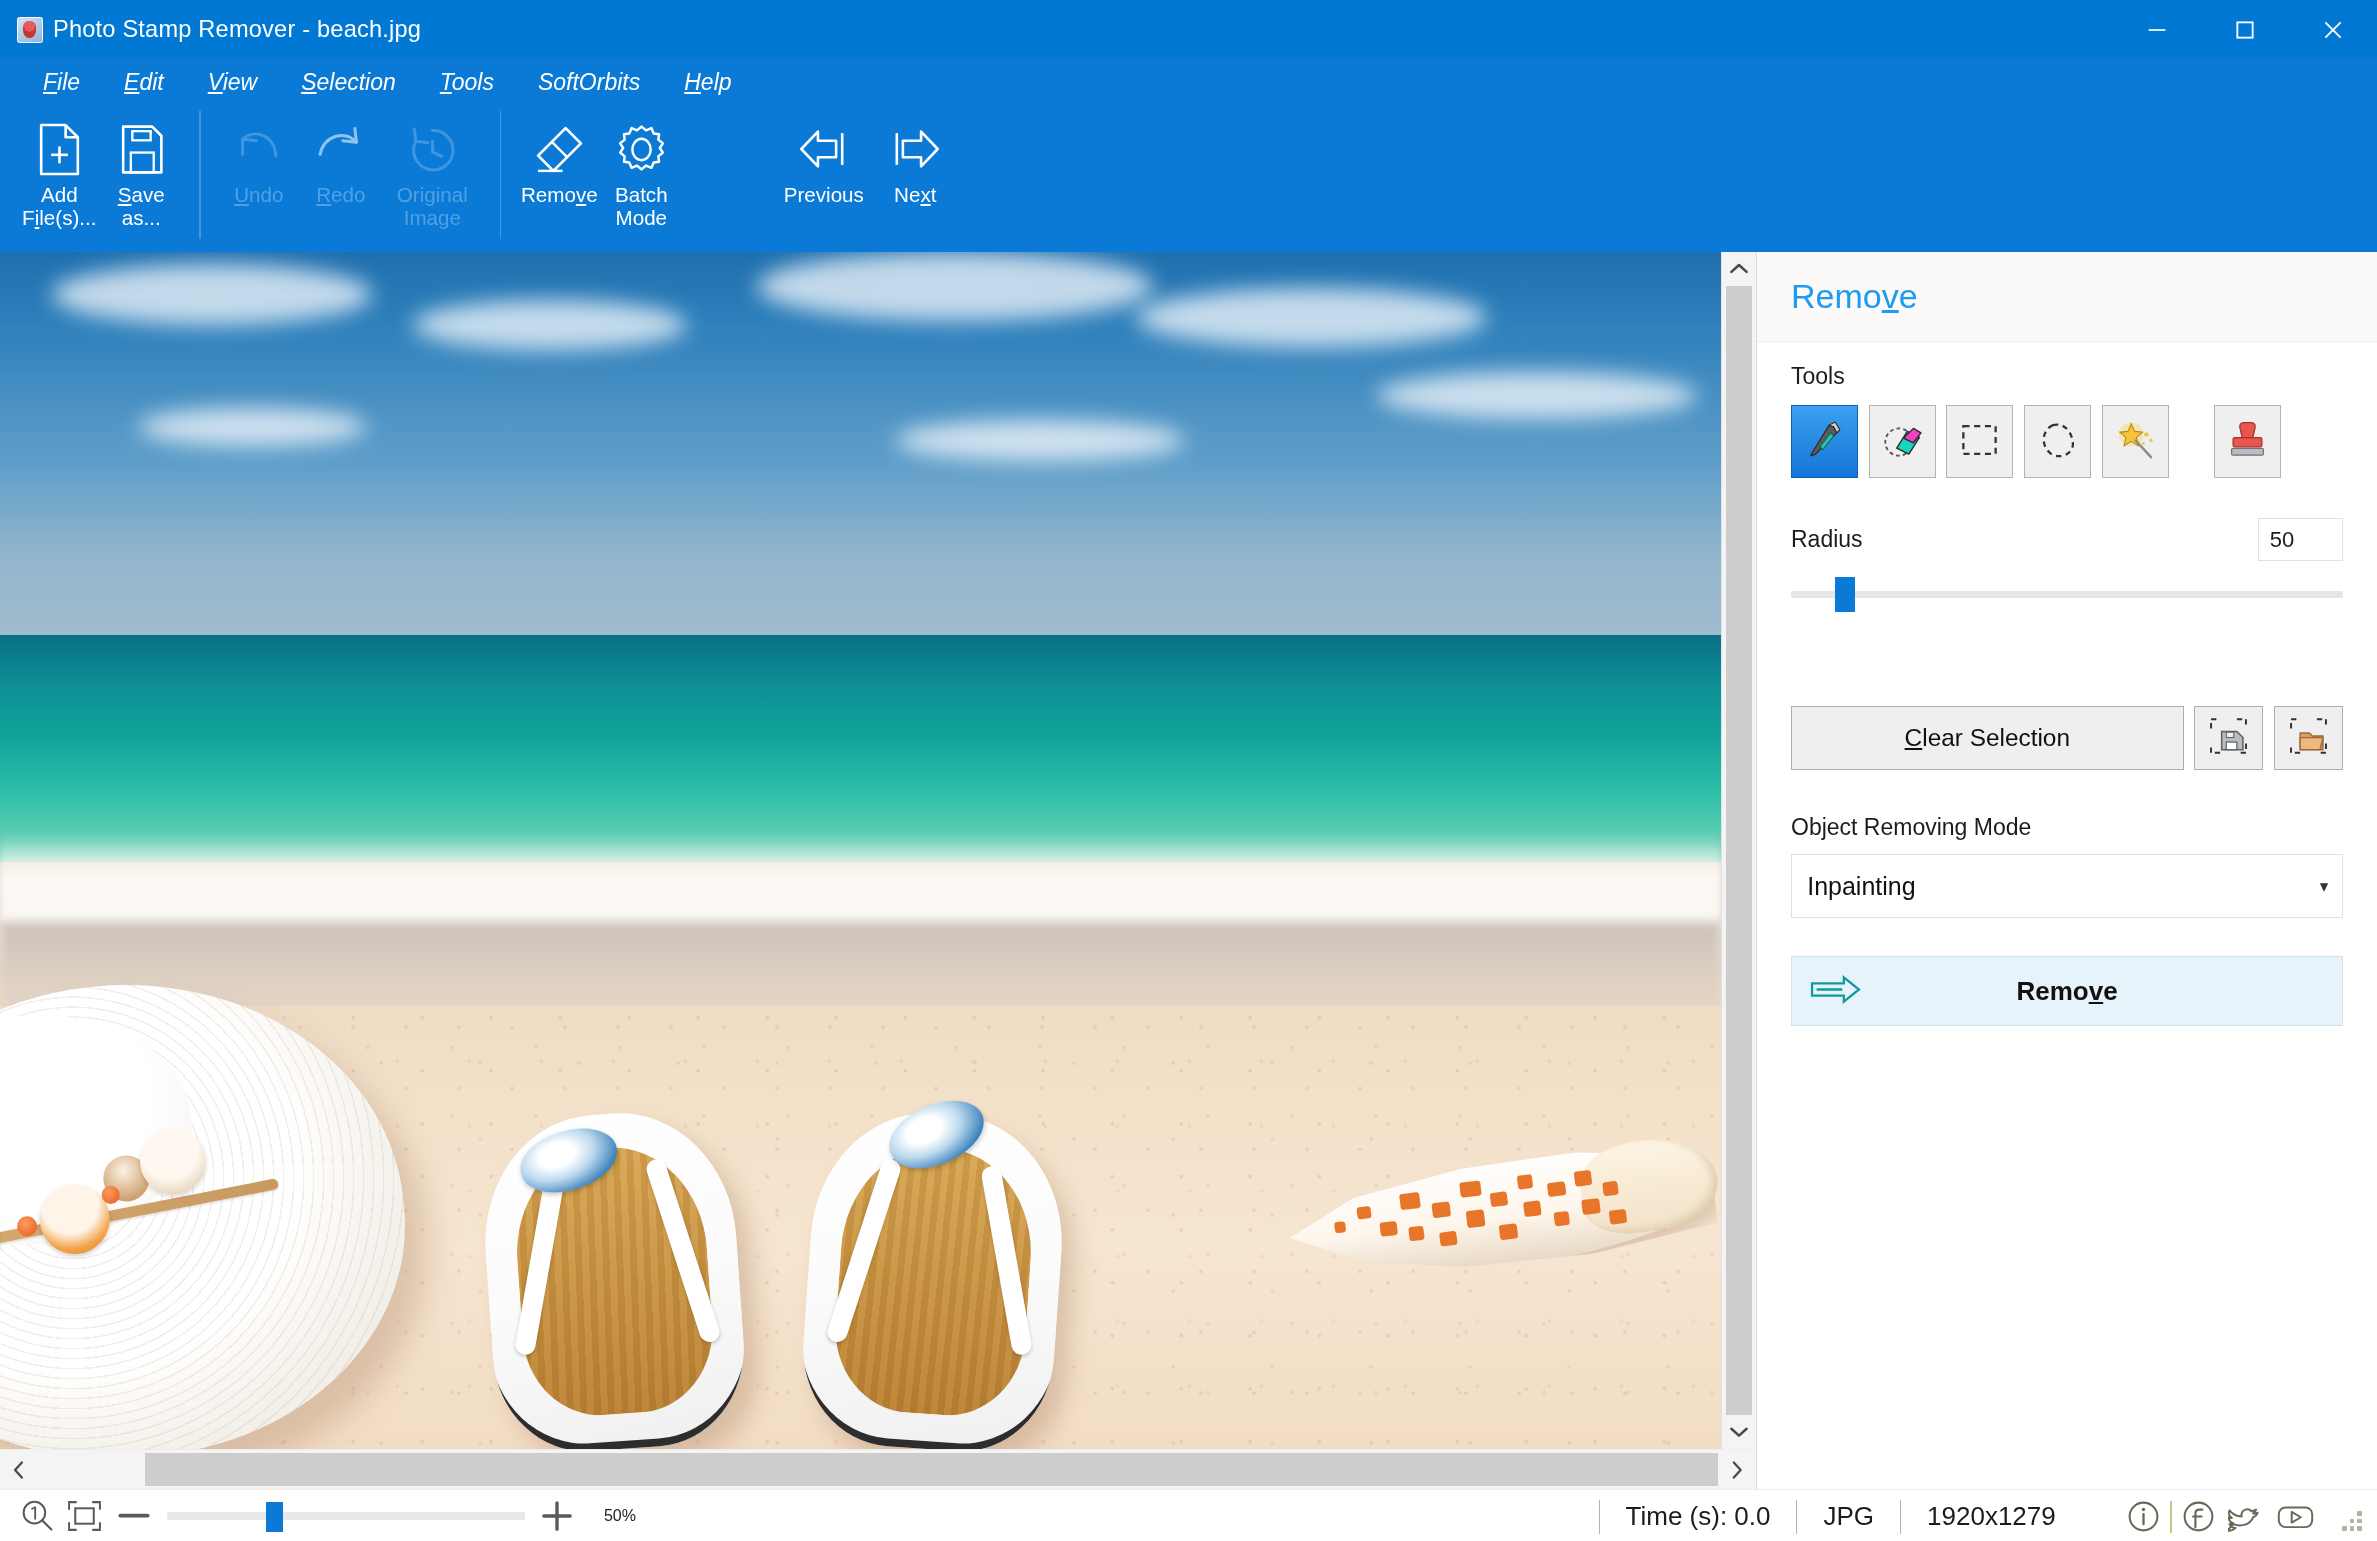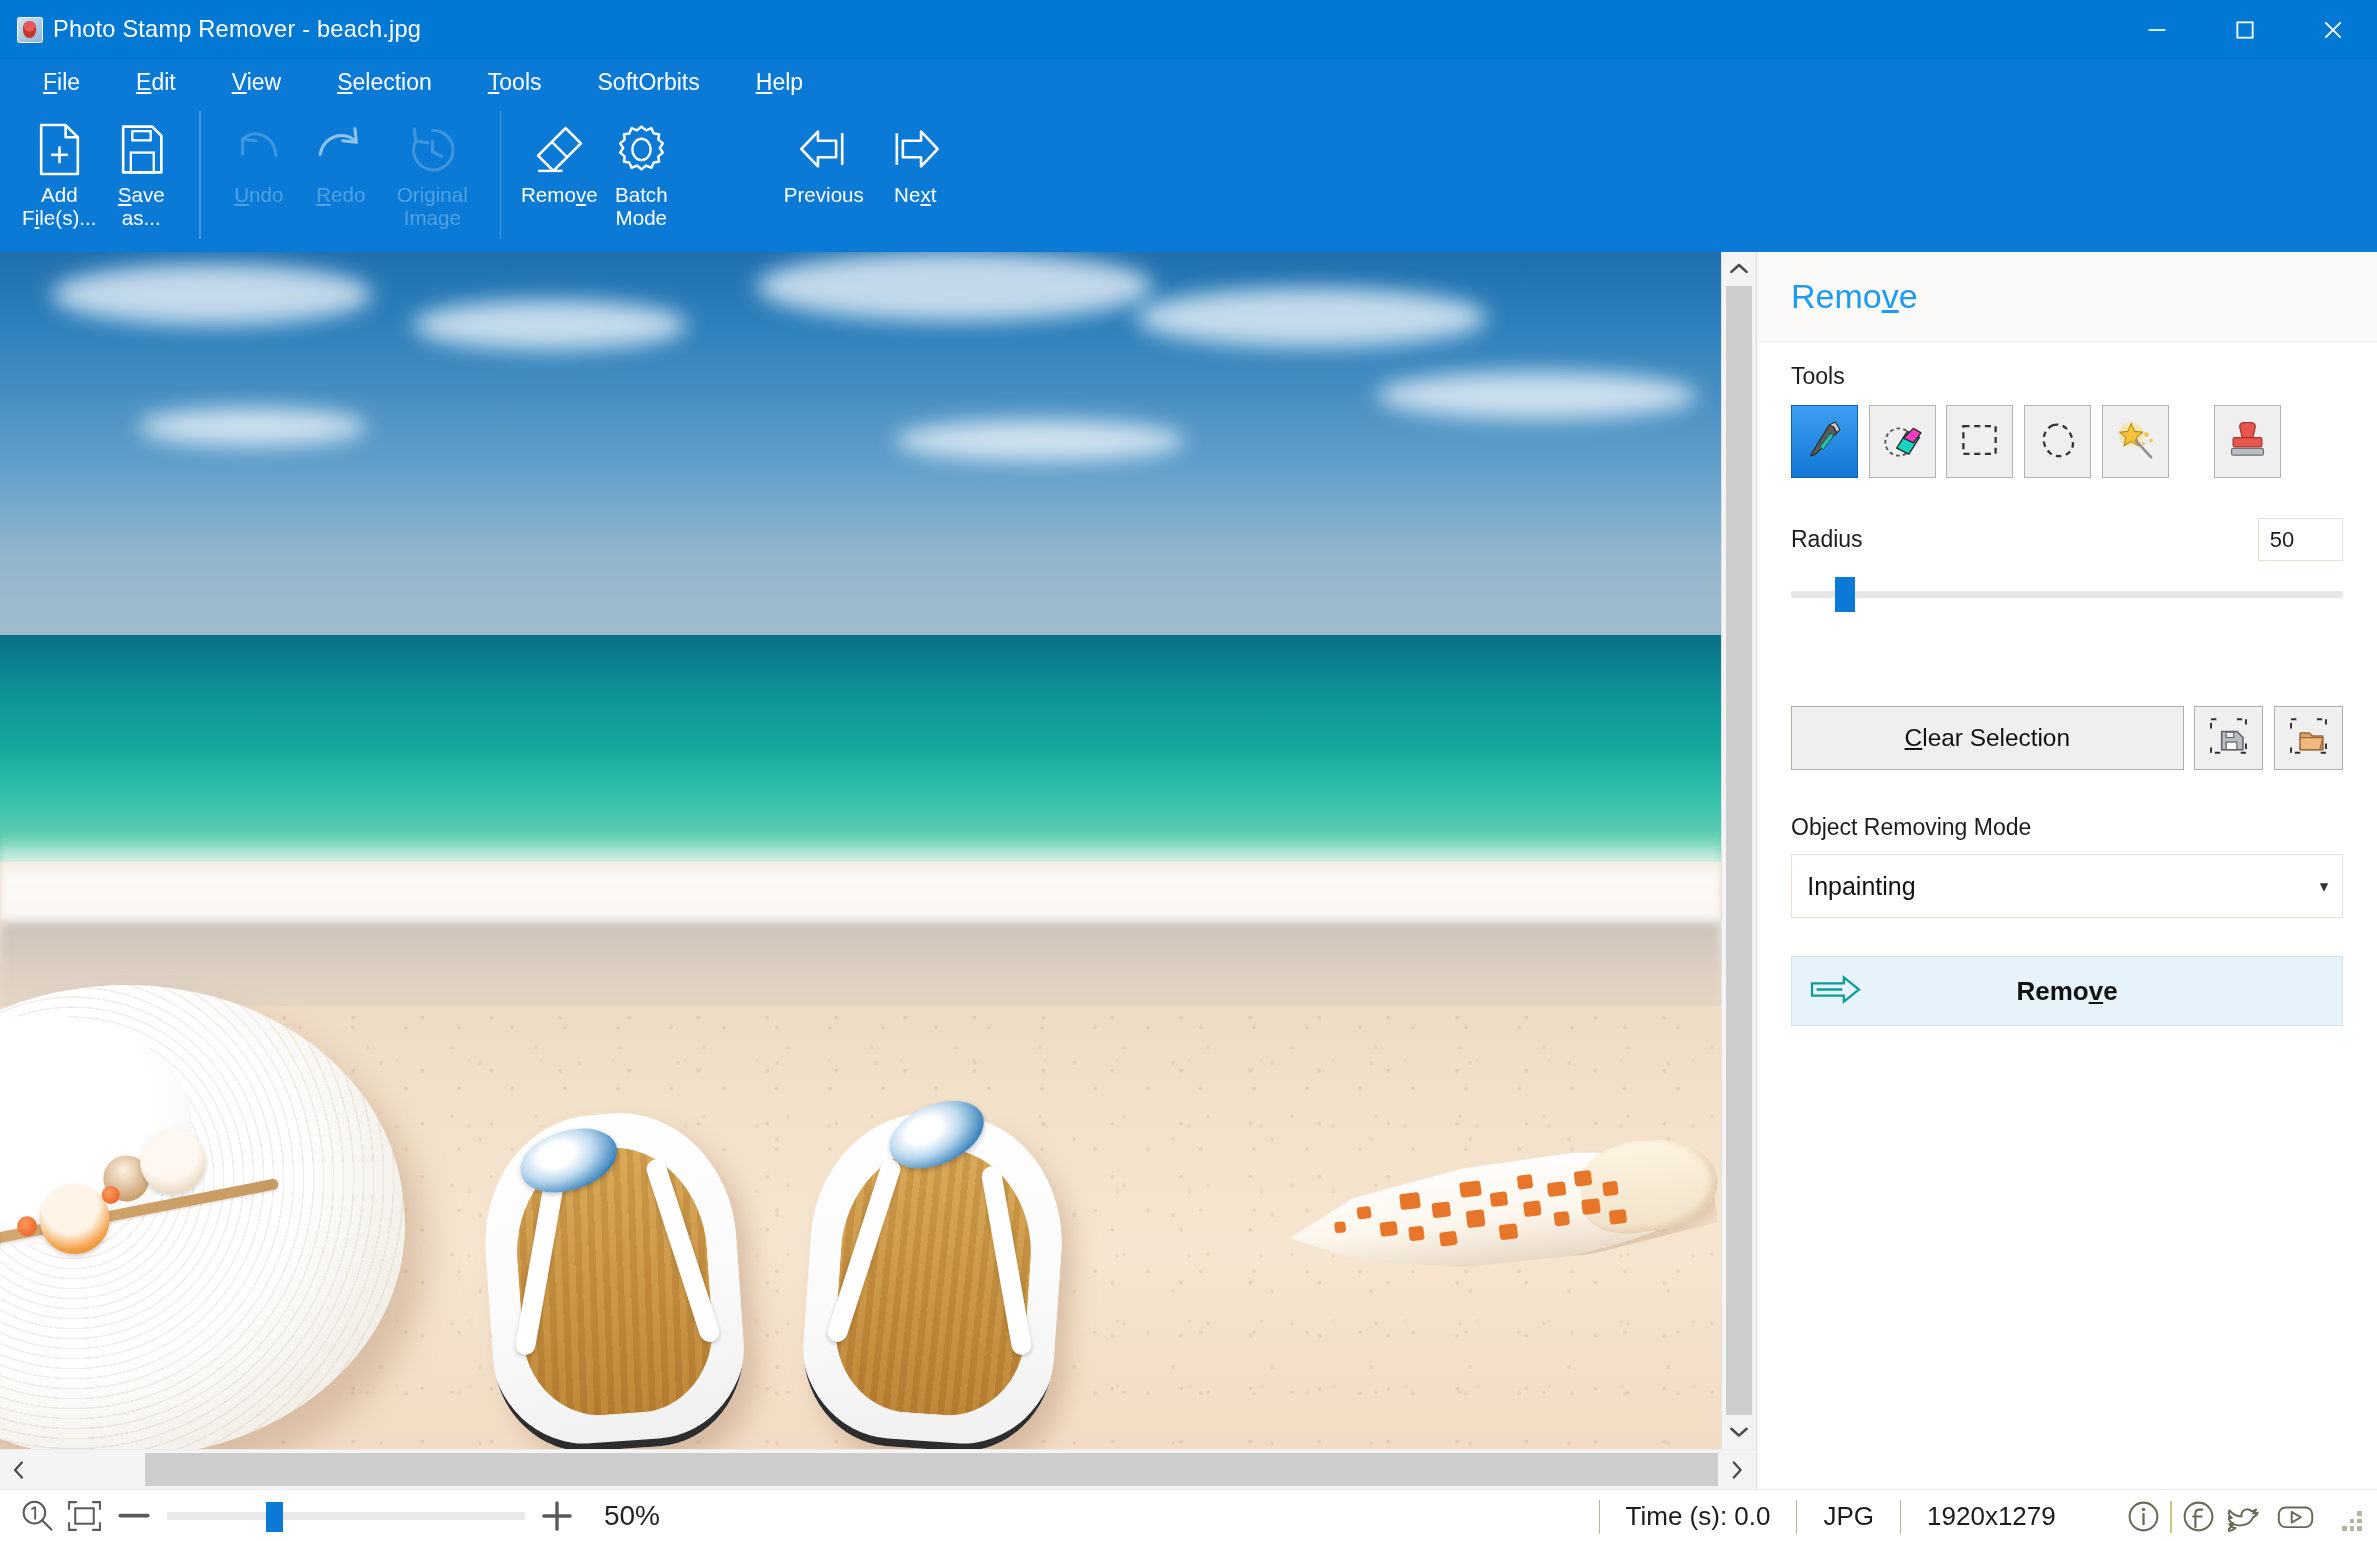--- a/index.html
+++ b/index.html
@@ -48,21 +48,21 @@
     width: 88px; display:flex; align-items:center; justify-content:center;
     cursor: default;
   }
   .win-btn svg { display:block; }
 
   
   .menubar {
     height: 46px; flex: 0 0 46px;
     background: #0a7ad6;
     display: flex; align-items: center;
-    padding-left: 23px; gap: 16px;
+    padding-left: 23px; gap: 4px; font-style: italic;
   }
   .menu-item {
     color: #ffffff; font-size: 23px; padding: 4.6px 20px 4.6px 20px;
     white-space: nowrap; cursor: default;
   }
   .menu-item .ul { text-decoration: underline; }
 
   
   .ribbon {
     height: 147px; flex: 0 0 147px;
@@ -339,21 +339,21 @@
     height: 53px; flex: 0 0 53px;
     background: #ffffff; border-top: 0.8px solid #ececec;
     display: flex; align-items: center; position: relative;
   }
   .sb-left { display:flex; align-items:center; gap: 0; padding-left: 13.7px; }
   .sb-ico { width: 47px; display:flex; align-items:center; justify-content:center; cursor:default; }
   .minus, .plus { width: 53px; display:flex; align-items:center; justify-content:center; cursor:default; }
   .zoom-slider { position: relative; width: 358px; height: 38px; margin: 0 6.1px; }
   .zoom-slider .ztrack { position:absolute; left:0; right:0; top: 15.2px; height: 7.6px; background:#e9e9e9; border-radius:1.5px; }
   .zoom-slider .zthumb { position:absolute; left: 99px; top: 4.6px; width: 17px; height: 30.5px; background:#0a7ad6; }
-  .zoom-pct { font-size: 28px; color: #222; margin-left: 20px; }
+  .zoom-pct { font-size: 16px; color: #222; margin-left: 20px; }
   .sb-right { position:absolute; right: 0; top:0; height:53px; display:flex; align-items:center; }
   .sb-field {
     font-size: 26px; color: #1c1c1c; padding: 0 26px;
     border-left: 1.5px solid #b8b4a0; height: 34px; display:flex; align-items:center;
     white-space: nowrap;
   }
   .sb-social { display:flex; align-items:center; gap: 4.6px; padding: 0 12.2px 0 40px; }
   .sb-social .s-ico { width: 44px; height:44px; display:flex; align-items:center; justify-content:center; cursor: default; }
   .sb-divider-thin { width:1.5px; height:32px; background:#c9c47f; }
   .grip { width: 35px; height: 35px; margin-right: 12.2px; position: relative; }

